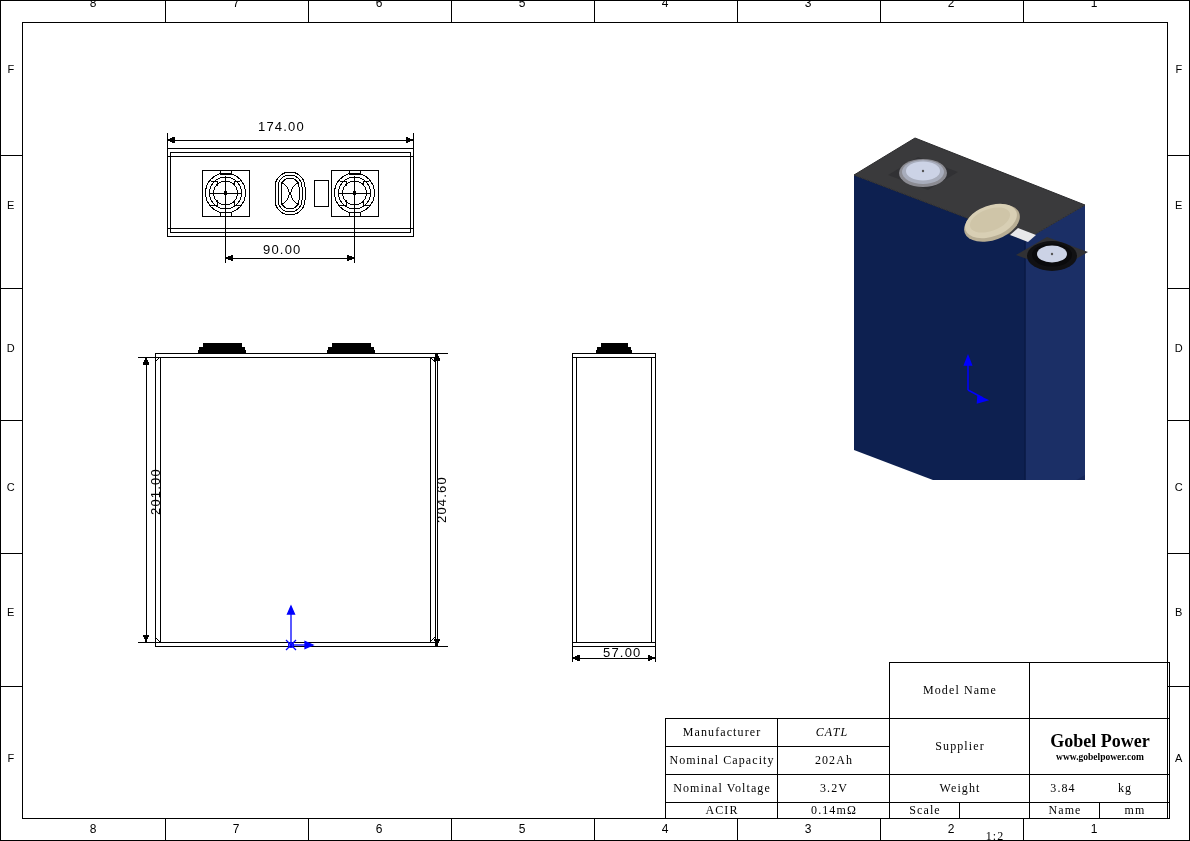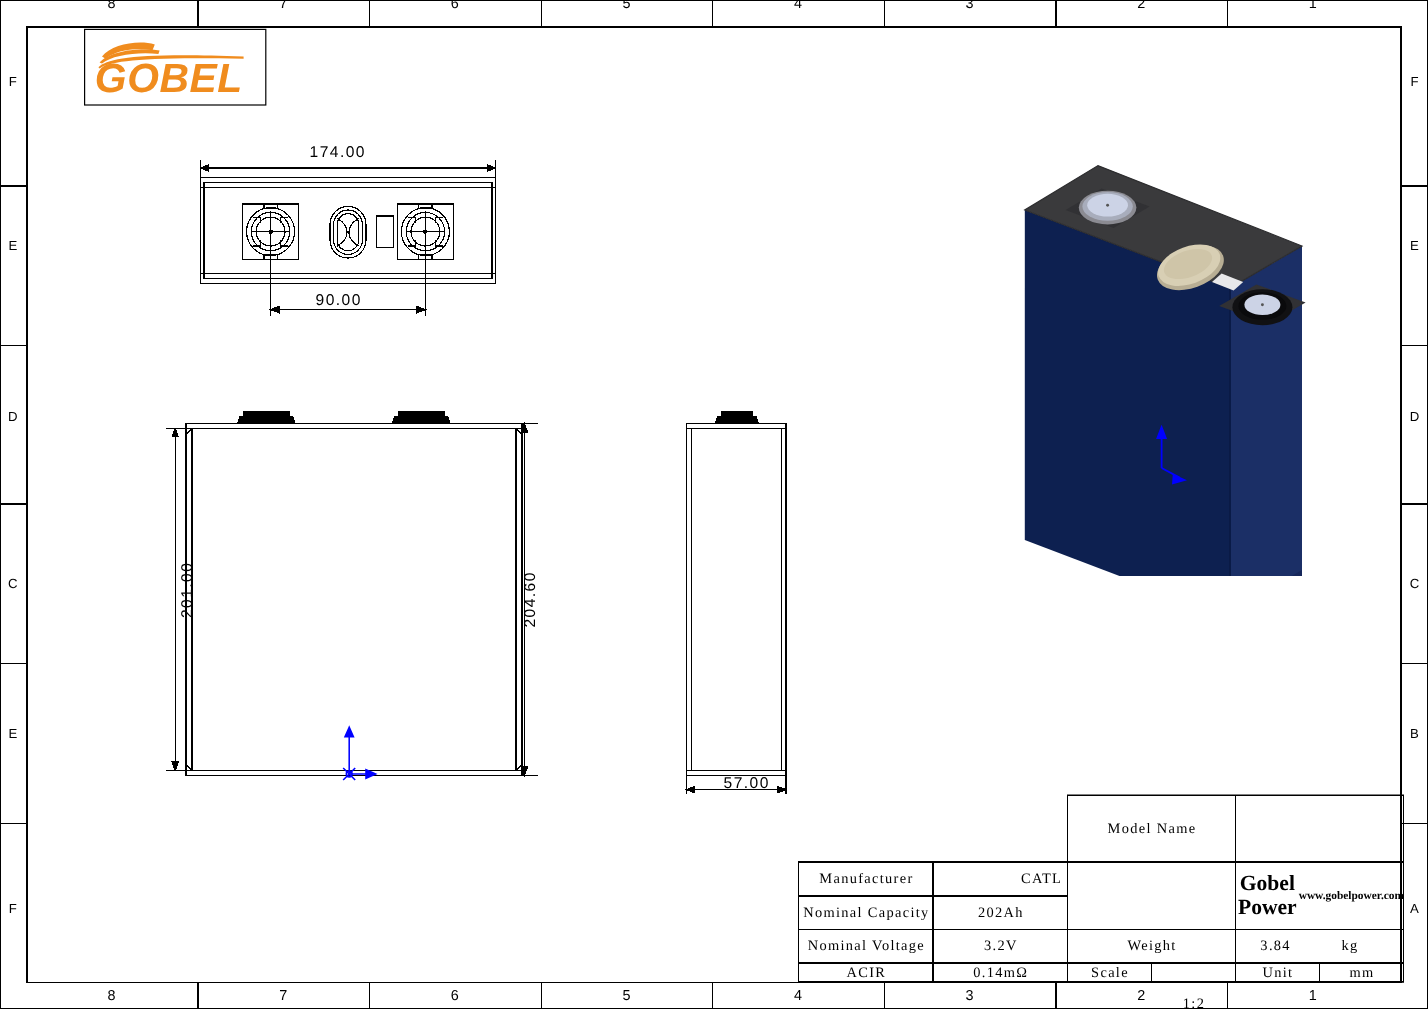--- a/index.html
+++ b/index.html
@@ -68,21 +68,21 @@
     font-weight: bold;
     font-size: 18px;
     letter-spacing: 0px;
   }
   .tb-url {
     font-size: 9.5px;
     letter-spacing: 0px;
     font-weight: bold;
   }
   .tb-stack {
-    flex-direction: row;
+    flex-direction: column;
     justify-content: center;
   }
 
   
   .dim {
     position: absolute;
     font-family: "Liberation Sans", sans-serif;
     font-size: 13px;
     letter-spacing: 1.2px;
     color: #000;
@@ -299,30 +299,20 @@
 
       <line x1="224.5" y1="112.5" x2="504.5" y2="112.5"></line>
 
       <line x1="364.5" y1="112.5" x2="364.5" y2="140.5"></line>
 
       <line x1="294.5" y1="140.5" x2="294.5" y2="156.5"></line>
       <line x1="434.5" y1="140.5" x2="434.5" y2="156.5"></line>
     </g>
   </svg>
 
-  <div id="logo-box">
-    <svg id="logo-svg" width="150" height="62" viewBox="0 0 150 62">
-
-      <path d="M14 22 C22 12, 44 8, 58 12 L56 17 C43 14, 25 17, 17 24 Z" fill="#F08C1E"></path>
-      <path d="M12 27 C20 18, 44 14, 62 17 L61 20 C44 18, 22 21, 14 28 Z" fill="#F08C1E"></path>
-      <path d="M11 31 C19 23, 46 19, 132 22 L132 24 C48 22, 20 26, 12 32 Z" fill="#F08C1E"></path>
-
-      <text x="8" y="52" font-family="'Liberation Sans', sans-serif" font-size="34" font-weight="bold" font-style="italic" fill="#F08C1E" letter-spacing="0.5">GOBEL</text>
-    </svg>
-  </div>
 
   <div class="zone-label" style="left:0;top:63px;width:22px;">F</div>
   <div class="zone-label" style="left:0;top:199px;width:22px;">E</div>
   <div class="zone-label" style="left:0;top:342px;width:22px;">D</div>
   <div class="zone-label" style="left:0;top:481px;width:22px;">C</div>
   <div class="zone-label" style="left:0;top:606px;width:22px;">E</div>
   <div class="zone-label" style="left:0;top:752px;width:22px;">F</div>
 
   <div class="zone-label" style="left:1168px;top:63px;width:22px;">F</div>
   <div class="zone-label" style="left:1168px;top:199px;width:22px;">E</div>
@@ -353,39 +343,40 @@
   <div class="dim" style="left:263px;top:242px;">90.00</div>
 
   <div class="dim dim-vert-left" style="left:148px;top:515px;">201.00</div>
   <div class="dim dim-vert-left" style="left:434px;top:523px;">204.60</div>
 
   <div class="dim" style="left:591px;top:645px;margin-left:12px;">57.00</div>
 
   <div class="tb-cell" style="left:890px;top:663px;width:140px;height:56px;">Model Name</div>
 
   <div class="tb-cell" style="left:666px;top:719px;width:112px;height:28px;">Manufacturer</div>
-  <div class="tb-cell" style="left:812px;top:719px;width:112px;height:28px;">CATL</div>
+  <div class="tb-cell" style="left:776px;top:719px;width:112px;height:28px;font-style:italic;">CATL</div>
 
   <div class="tb-cell" style="left:666px;top:747px;width:112px;height:28px;">Nominal Capacity</div>
   <div class="tb-cell" style="left:778px;top:747px;width:112px;height:28px;">202Ah</div>
 
   <div class="tb-cell" style="left:666px;top:775px;width:112px;height:28px;">Nominal Voltage</div>
   <div class="tb-cell" style="left:778px;top:775px;width:112px;height:28px;">3.2V</div>
 
   <div class="tb-cell" style="left:666px;top:803px;width:112px;height:16px;">ACIR</div>
   <div class="tb-cell" style="left:778px;top:803px;width:112px;height:16px;">0.14mΩ</div>
 
+  <div class="tb-cell" style="left:890px;top:719px;width:140px;height:56px;">Supplier</div>
 
   <div class="tb-cell tb-stack" style="left:1030px;top:719px;width:140px;height:56px;">
     <div class="tb-brand">Gobel Power</div>
     <div class="tb-url">www.gobelpower.com</div>
   </div>
 
   <div class="tb-cell" style="left:890px;top:775px;width:140px;height:28px;">Weight</div>
   <div class="tb-cell" style="left:1033px;top:775px;width:60px;height:28px;">3.84</div>
   <div class="tb-cell" style="left:1100px;top:775px;width:50px;height:28px;">kg</div>
 
   <div class="tb-cell" style="left:890px;top:803px;width:70px;height:16px;">Scale</div>
   <div class="tb-cell" style="left:960px;top:829px;width:70px;height:16px;">1:2</div>
-  <div class="tb-cell" style="left:1030px;top:803px;width:70px;height:16px;">Unit</div>
+  <div class="tb-cell" style="left:1030px;top:803px;width:70px;height:16px;">Name</div>
   <div class="tb-cell" style="left:1100px;top:803px;width:70px;height:16px;">mm</div>
 
 </div>
 
 </body></html>

